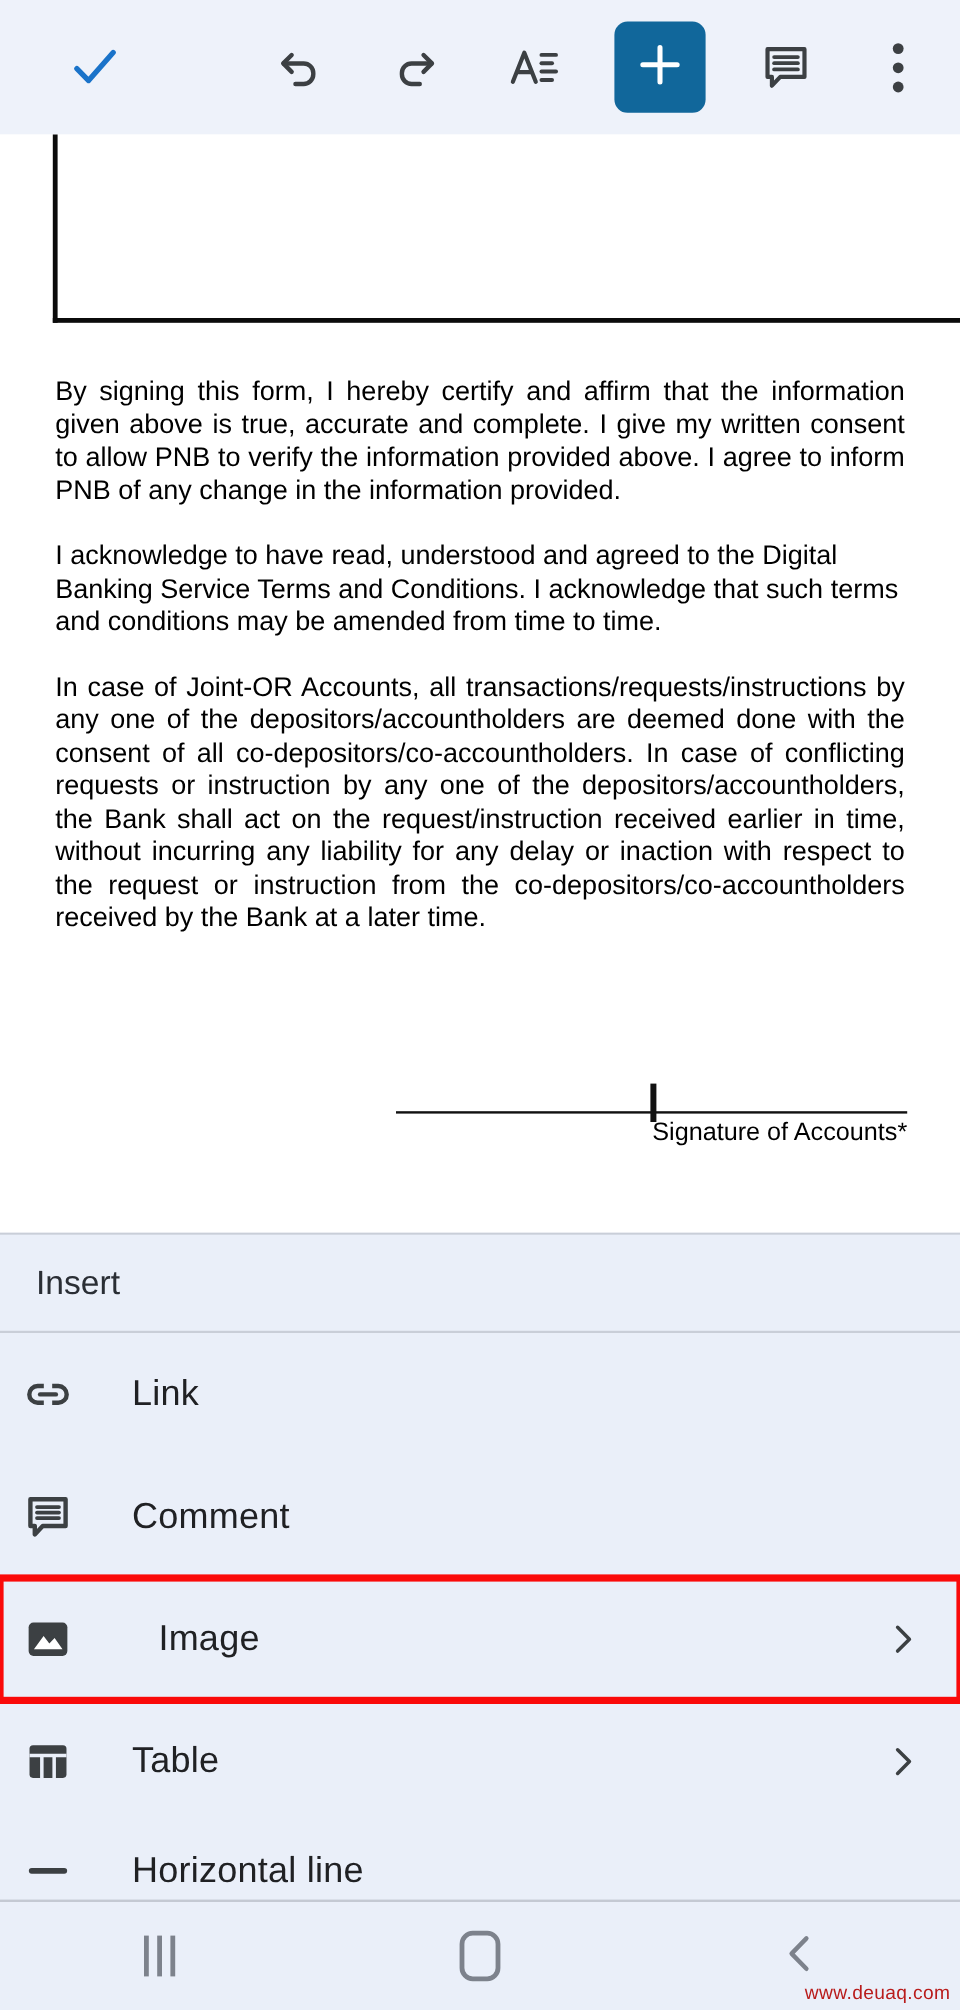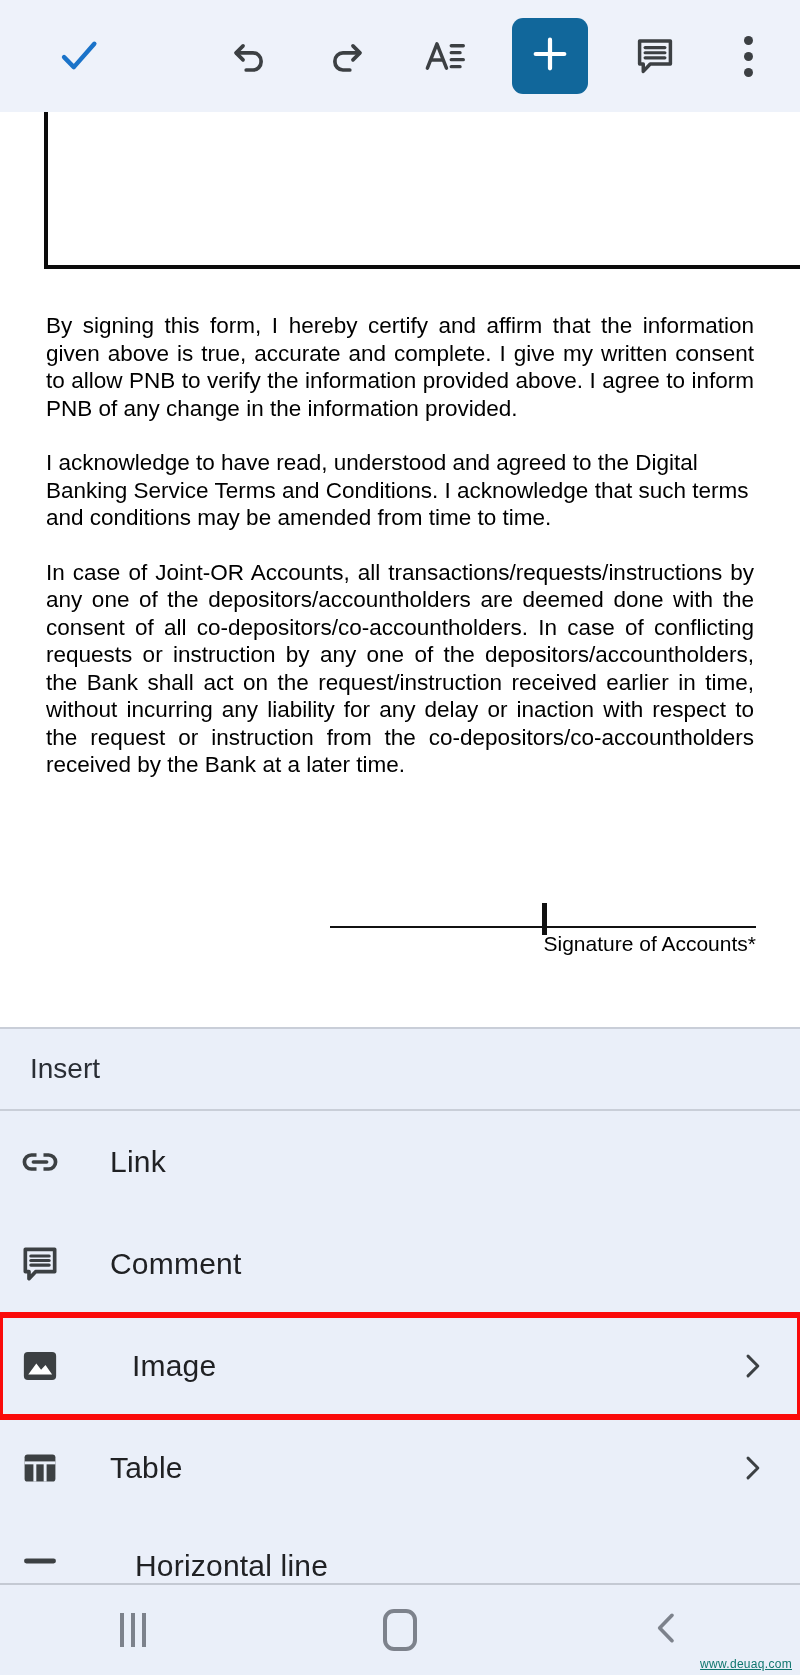--- a/index.html
+++ b/index.html
@@ -181,21 +181,21 @@
     align-items: center;
     justify-content: center;
     width: 44px;
   }
   .menu-item.highlighted {
     outline: 6px solid #fa0a0a;
     outline-offset: -3px;
     z-index: 3;
     gap: 22px;
   }
-  .menu-item.clipped { height: 64px; align-items: flex-end; overflow: hidden; gap: 25px; }
+  .menu-item.clipped { height: 64px; align-items: center; overflow: hidden; }
   .menu-item.clipped .menu-icon,
   .menu-item.clipped .menu-label { margin-top: 16px; }
 
   
   .navbar {
     flex: 0 0 92px;
     height: 92px;
     background: #eaeff9;
     border-top: 2px solid #c4c9d3;
     display: flex;
@@ -216,24 +216,23 @@
   }
   .nav-home {
     width: 34px; height: 42px;
     border: 4px solid #7d828c;
     border-radius: 11px;
   }
   .watermark {
     position: absolute;
     right: 8px;
     bottom: 4px;
-    font-size: 12px;
-    color: #0f766e;
+    font-size: 16px;
+    color: #b91c1c;
     letter-spacing: 0.3px;
-    text-decoration: underline;
   }
 </style>
 </head>
 <body>
 
 <div id="app">
 
   <div class="toolbar">
     <div class="tb-left">
       <div class="tb-btn tb-accept">

